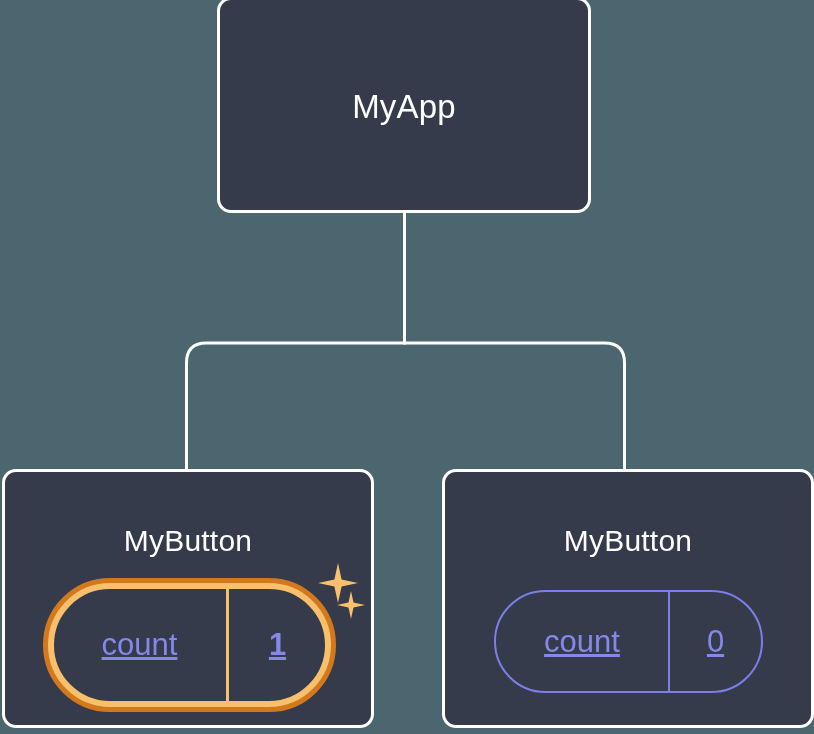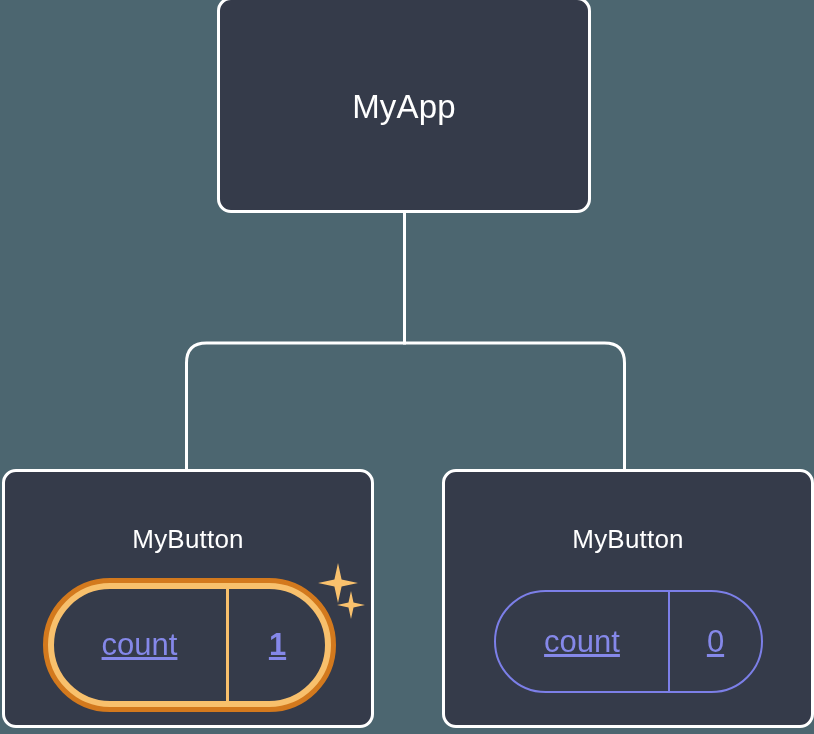--- a/index.html
+++ b/index.html
@@ -66,21 +66,21 @@
     letter-spacing: 0.2px;
     white-space: nowrap;
   }
   .node-root .node-title {
     top: 88px;
     font-size: 33px;
   }
   .node-child-left .node-title,
   .node-child-right .node-title {
     top: 52px;
-    font-size: 26px;
+    font-size: 30px;
   }
 
   
   .state-pill {
     position: absolute;
     display: flex;
     align-items: stretch;
     box-sizing: border-box;
     border-radius: 999px;
   }

